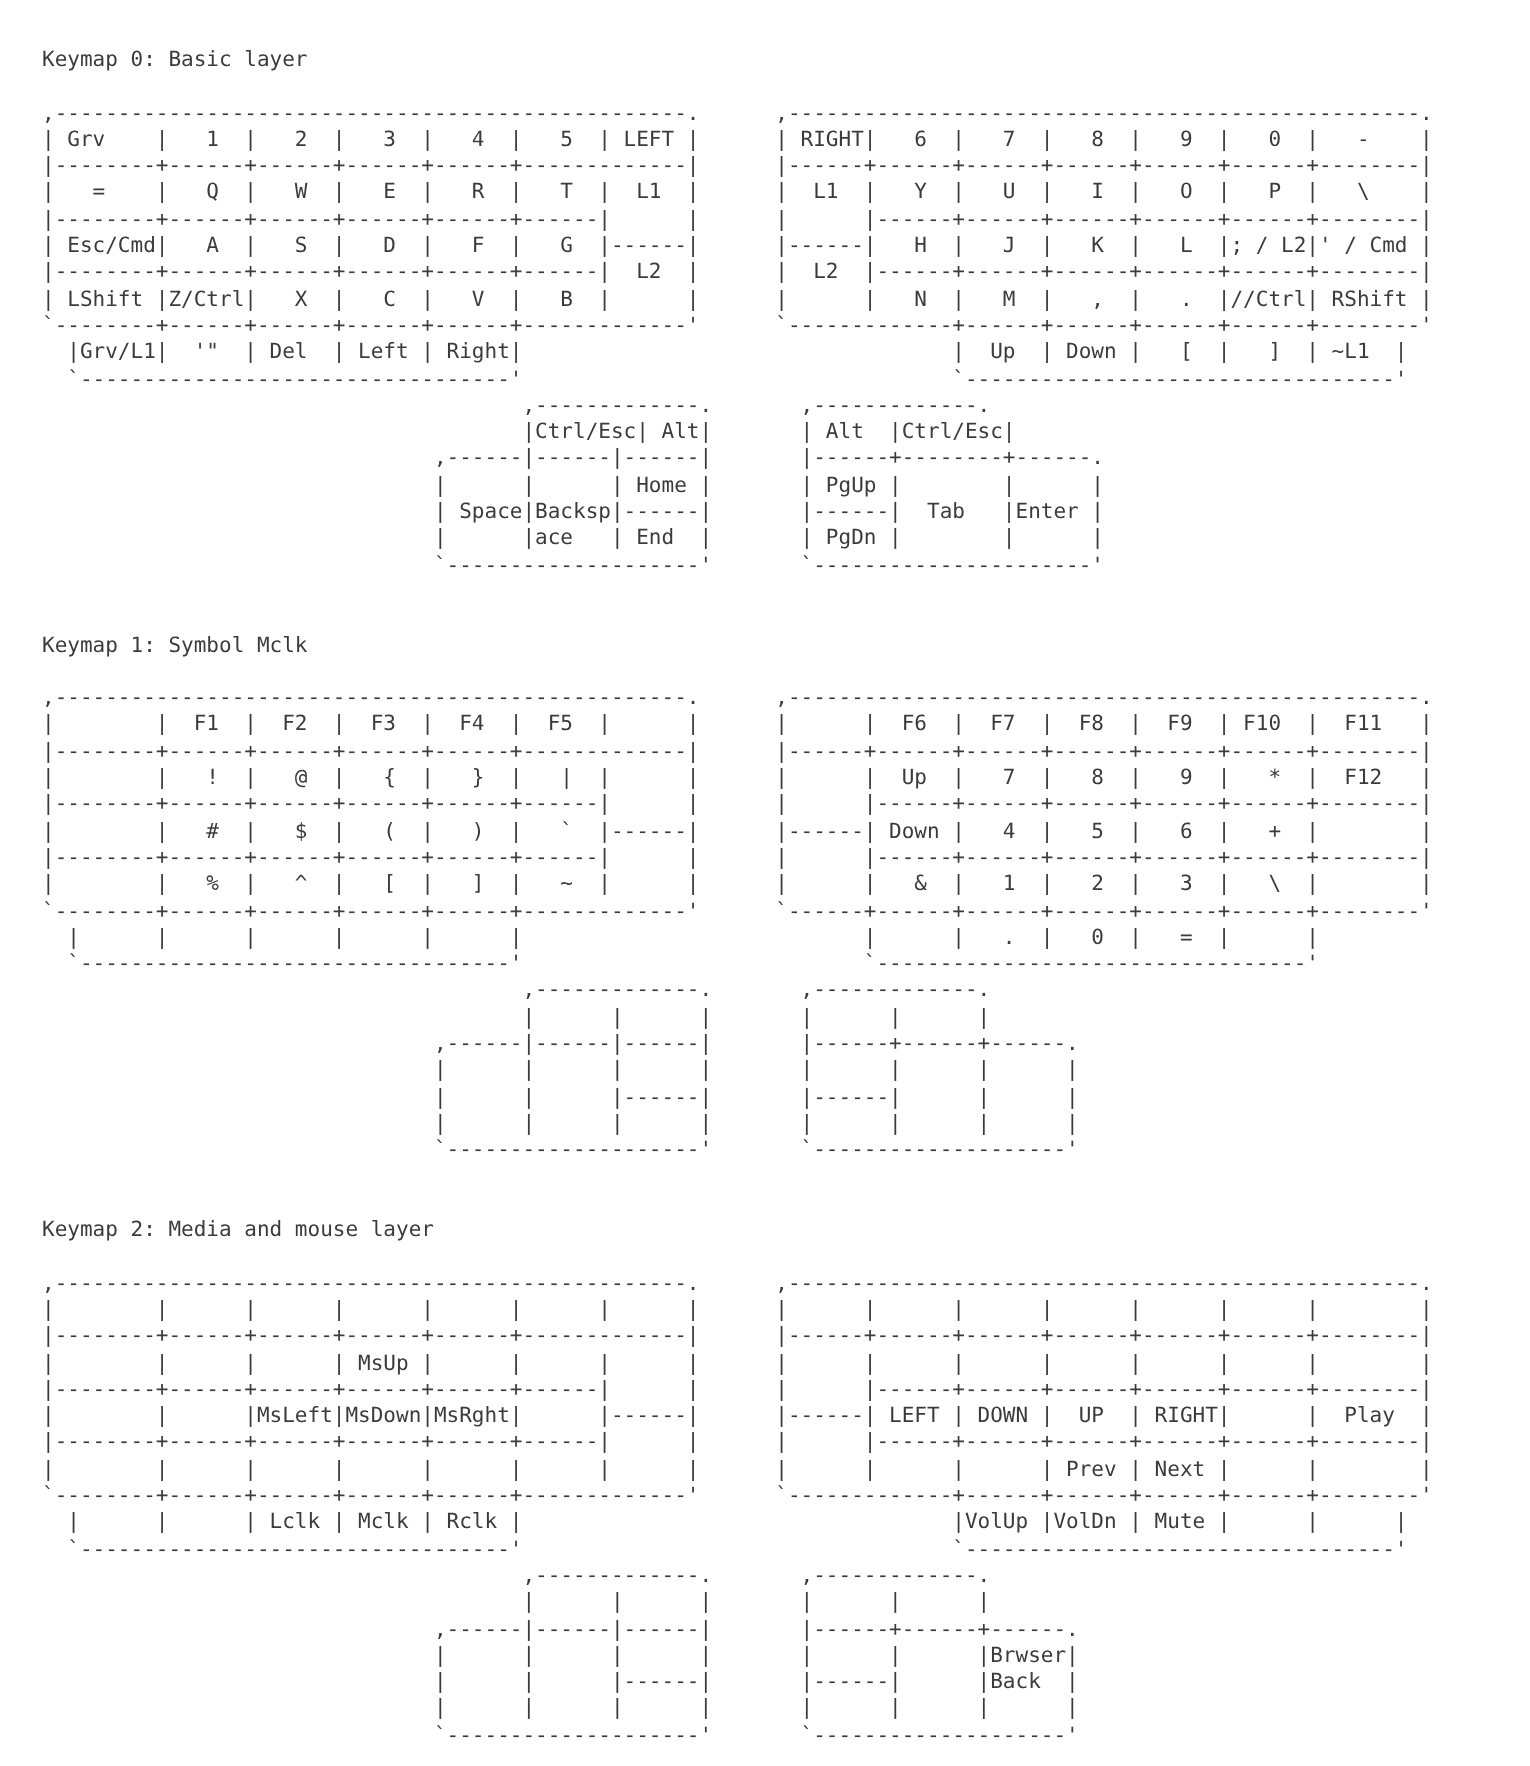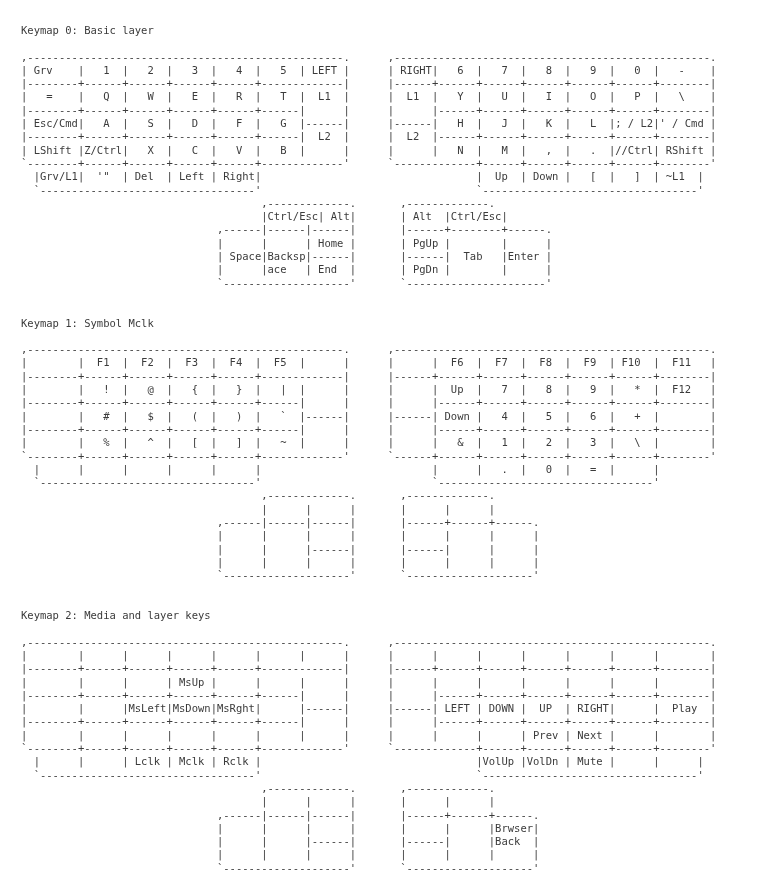--- a/index.html
+++ b/index.html
@@ -83,21 +83,21 @@
                                       ,-------------.       ,-------------.
                                       |      |      |       |      |      |
                                ,------|------|------|       |------+------+------.
                                |      |      |      |       |      |      |      |
                                |      |      |------|       |------|      |      |
                                |      |      |      |       |      |      |      |
                                `--------------------'       `--------------------'</pre>
   </section>
 
   <section class="keymap-section">
-    <div class="keymap-title">Keymap 2: Media and layer keys</div>
+    <div class="keymap-title">Keymap 2: Media and mouse layer</div>
     <pre class="keymap-ascii">,--------------------------------------------------.      ,--------------------------------------------------.
 |        |      |      |      |      |      |      |      |      |      |      |      |      |      |        |
 |--------+------+------+------+------+-------------|      |------+------+------+------+------+------+--------|
 |        |      |      | MsUp |      |      |      |      |      |      |      |      |      |      |        |
 |--------+------+------+------+------+------|      |      |      |------+------+------+------+------+--------|
 |        |      |MsLeft|MsDown|MsRght|      |------|      |------| LEFT | DOWN |  UP  | RIGHT|      |  Play  |
 |--------+------+------+------+------+------|      |      |      |------+------+------+------+------+--------|
 |        |      |      |      |      |      |      |      |      |      |      | Prev | Next |      |        |
 `--------+------+------+------+------+-------------'      `-------------+------+------+------+------+--------'
   |      |      | Lclk | Mclk | Rclk |                                  |VolUp |VolDn | Mute |      |      |

